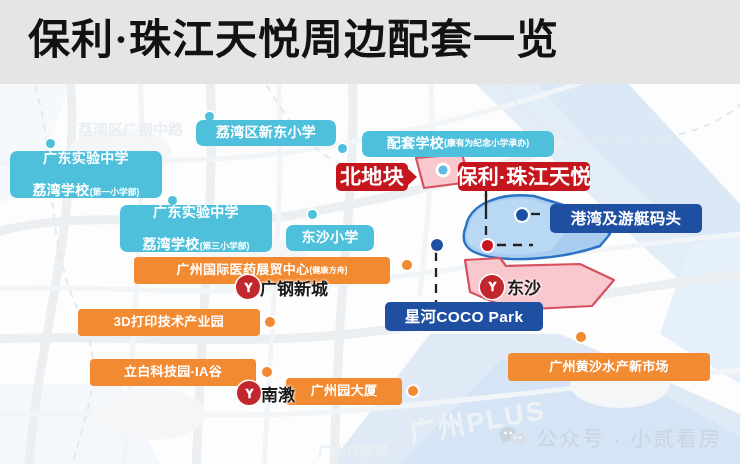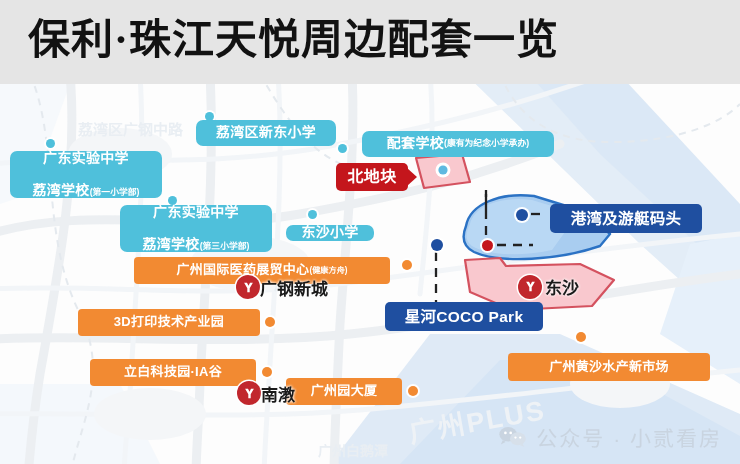--- a/index.html
+++ b/index.html
@@ -52,21 +52,21 @@
     text-align:center;
     letter-spacing:0.3px;
   }
   .chip .sub{font-size:0.63em;font-weight:700;letter-spacing:0;}
   .chip.two-line{flex-direction:column;align-items:center;gap:16px;padding:3px 12px;}
   .chip.two-line .l1{display:block;}
   .chip.two-line .l2{display:block;}
 
   .chip.edu{background:#4fc0db;font-size:14px;}
   .chip.orange{background:#f28a32;font-size:13px;border-radius:4px;}
-  .chip.red{background:#c4161c;font-size:16px;border-radius:5px;}
+  .chip.red{background:#c4161c;font-size:21px;border-radius:5px;}
   .chip.navy{background:#1f4fa0;font-size:15.5px;border-radius:5px;}
 
   
   .chip.red.arrow-right::after{
     content:"";position:absolute;right:-9px;top:50%;transform:translateY(-50%);
     border-top:9px solid transparent;border-bottom:9px solid transparent;
     border-left:10px solid #c4161c;
   }
 
   
@@ -218,21 +218,21 @@
     <div class="chip edu two-line" style="left:10px;top:67px;width:152px;height:47px;">
       <span class="l1">广东实验中学</span>
       <span class="l2"><span>荔湾学校</span><span class="sub">(第一小学部)</span></span>
     </div>
 
     <div class="chip edu two-line" style="left:120px;top:121px;width:152px;height:47px;">
       <span class="l1">广东实验中学</span>
       <span class="l2"><span>荔湾学校</span><span class="sub">(第三小学部)</span></span>
     </div>
 
-    <div class="chip edu" style="left:286px;top:141px;width:88px;height:16px;">
+    <div class="chip edu" style="left:286px;top:141px;width:88px;height:26px;">
       <span>东沙小学</span>
     </div>
 
     <div class="chip edu" style="left:362px;top:47px;width:192px;height:26px;">
       <span>配套学校</span>
         <span class="sub">(康有为纪念小学承办)</span>
     </div>
 
     <div class="chip orange" style="left:134px;top:173px;width:256px;height:27px;">
       <span>广州国际医药展贸中心</span>
@@ -252,20 +252,23 @@
     </div>
 
     <div class="chip orange" style="left:508px;top:269px;width:202px;height:28px;">
       <span>广州黄沙水产新市场</span>
     </div>
 
     <div class="chip red arrow-right" style="left:336px;top:79px;width:72px;height:28px;">
       <span>北地块</span>
     </div>
 
+    <div class="chip red" style="left:458px;top:78px;width:132px;height:29px;">
+      <span>保利·珠江天悦</span>
+    </div>
 
     <div class="chip navy" style="left:550px;top:120px;width:152px;height:29px;">
       <span>港湾及游艇码头</span>
     </div>
 
     <div class="chip navy" style="left:385px;top:218px;width:158px;height:29px;">
       <span>星河COCO Park</span>
     </div>
 
     <div class="station" style="left:236px;top:190px;">
@@ -279,21 +282,21 @@
 
     <div class="station" style="left:237px;top:296px;text-align:right;">
       <span class="metro-badge">
         <svg viewBox="0 0 24 24" aria-hidden="true">
           <path d="M5 4.5 L9.6 4.5 L12 9.2 L14.4 4.5 L19 4.5 L13.9 13.2 L13.9 19.5 L10.1 19.5 L10.1 13.2 Z" fill="#ffffff"></path>
         </svg>
       </span>
       <span class="station-name">南漖</span>
     </div>
 
-    <div class="station inline" style="left:480px;top:190px;margin-left:38px;">
+    <div class="station inline" style="left:480px;top:190px;">
       <span class="metro-badge">
         <svg viewBox="0 0 24 24" aria-hidden="true">
           <path d="M5 4.5 L9.6 4.5 L12 9.2 L14.4 4.5 L19 4.5 L13.9 13.2 L13.9 19.5 L10.1 19.5 L10.1 13.2 Z" fill="#ffffff"></path>
         </svg>
       </span>
       <span class="station-name">东沙</span>
     </div>
 
     <div class="watermark">
       <span class="wm-logo">

